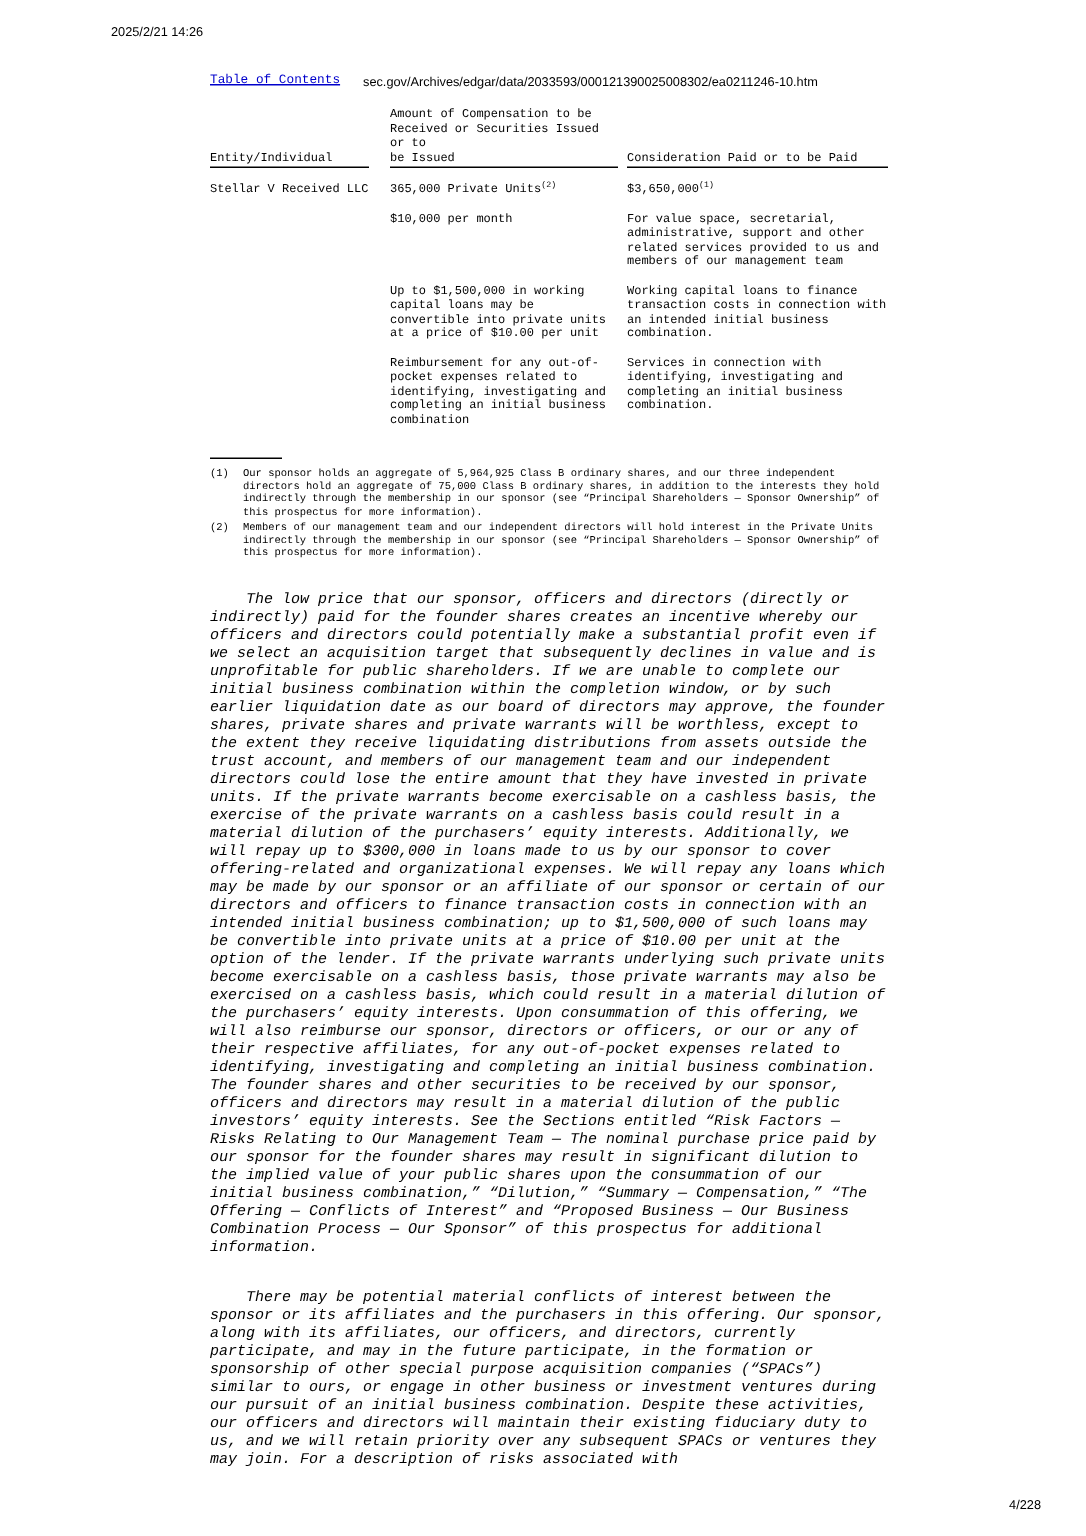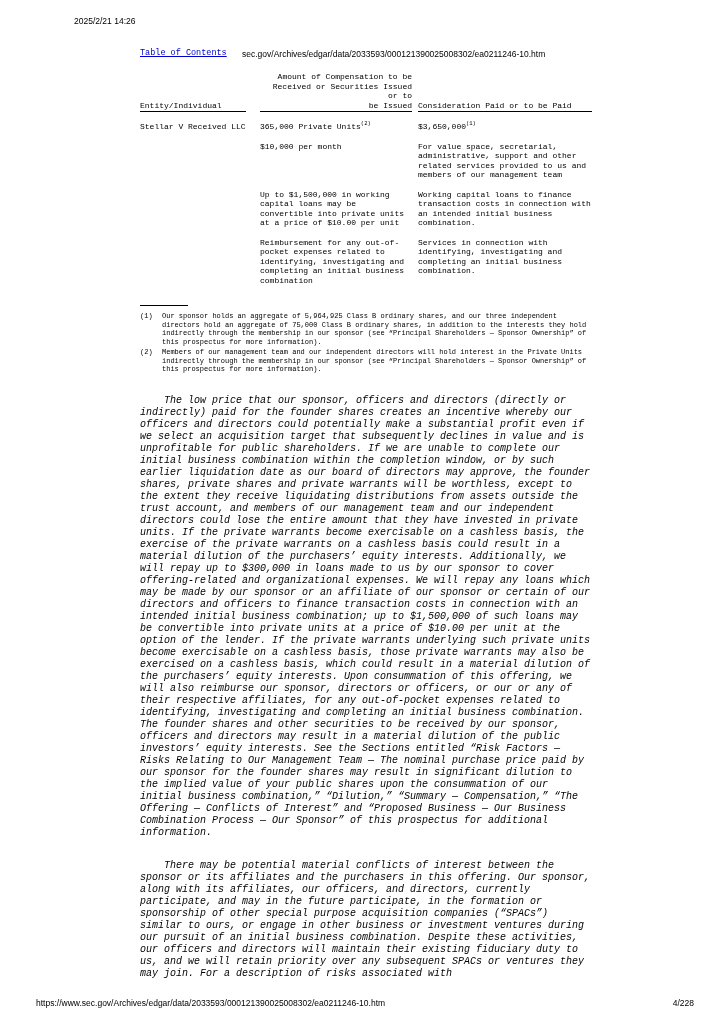--- a/index.html
+++ b/index.html
@@ -29,21 +29,21 @@
   table.comp-table {
     border-collapse:separate; border-spacing:0;
     width:452px; margin-top:12px;
     font-size:8px; line-height:9.5px; table-layout:fixed;
   }
   .comp-table th {
     font-weight:normal; vertical-align:bottom; text-align:left;
     border-bottom:1px solid #000; padding:0 0 1px 0;
   }
   .comp-table th.spacer, .comp-table td.spacer { border-bottom:none; }
-  .comp-table th.center { text-align:right; white-space:pre-line; }
+  .comp-table th.center { text-align:left; white-space:pre-line; }
   .comp-table td { vertical-align:top; padding-top:10px; }
   .comp-table sup { font-size:5.5px; vertical-align:super; line-height:0; }
 
   .fn-divider { width:48px; border-top:1px solid #000; margin:20px 0 6px 0; }
   .footnote { display:flex; font-size:7px; line-height:8.5px; margin-bottom:2px; }
   .fn-num { width:22px; flex:none; }
   .fn-text { flex:1; }
 
   .para {
     font-size:10px; line-height:12px; margin-top:21px;
@@ -125,15 +125,14 @@
     <span class="fn-num">(2)</span>
     <span class="fn-text">Members of our management team and our independent directors will hold interest in the Private Units indirectly through the membership in our sponsor (see “Principal Shareholders — Sponsor Ownership” of this prospectus for more information).</span>
   </div>
 
   <p class="para">The low price that our sponsor, officers and directors (directly or indirectly) paid for the founder shares creates an incentive whereby our officers and directors could potentially make a substantial profit even if we select an acquisition target that subsequently declines in value and is unprofitable for public shareholders. If we are unable to complete our initial business combination within the completion window, or by such earlier liquidation date as our board of directors may approve, the founder shares, private shares and private warrants will be worthless, except to the extent they receive liquidating distributions from assets outside the trust account, and members of our management team and our independent directors could lose the entire amount that they have invested in private units. If the private warrants become exercisable on a cashless basis, the exercise of the private warrants on a cashless basis could result in a material dilution of the purchasers’ equity interests. Additionally, we will repay up to $300,000 in loans made to us by our sponsor to cover offering-related and organizational expenses. We will repay any loans which may be made by our sponsor or an affiliate of our sponsor or certain of our directors and officers to finance transaction costs in connection with an intended initial business combination; up to $1,500,000 of such loans may be convertible into private units at a price of $10.00 per unit at the option of the lender. If the private warrants underlying such private units become exercisable on a cashless basis, those private warrants may also be exercised on a cashless basis, which could result in a material dilution of the purchasers’ equity interests. Upon consummation of this offering, we will also reimburse our sponsor, directors or officers, or our or any of their respective affiliates, for any out-of-pocket expenses related to identifying, investigating and completing an initial business combination. The founder shares and other securities to be received by our sponsor, officers and directors may result in a material dilution of the public investors’ equity interests. See the Sections entitled “Risk Factors — Risks Relating to Our Management Team — The nominal purchase price paid by our sponsor for the founder shares may result in significant dilution to the implied value of your public shares upon the consummation of our initial business combination,” “Dilution,” “Summary — Compensation,” “The Offering — Conflicts of Interest” and “Proposed Business — Our Business Combination Process — Our Sponsor” of this prospectus for additional information.</p>
   <p class="para">There may be potential material conflicts of interest between the sponsor or its affiliates and the purchasers in this offering. Our sponsor, along with its affiliates, our officers, and directors, currently participate, and may in the future participate, in the formation or sponsorship of other special purpose acquisition companies (“SPACs”) similar to ours, or engage in other business or investment ventures during our pursuit of an initial business combination. Despite these activities, our officers and directors will maintain their existing fiduciary duty to us, and we will retain priority over any subsequent SPACs or ventures they may join. For a description of risks associated with</p>
 
 </div>
 
 <div class="print-footer">
-  <span class="pf-url">https://www.sec.gov/Archives/edgar/data/2033593/000121390025008302/ea0211246-10.htm</span>
   <span class="pf-page">4/228</span>
 </div>
 
 </body></html>

